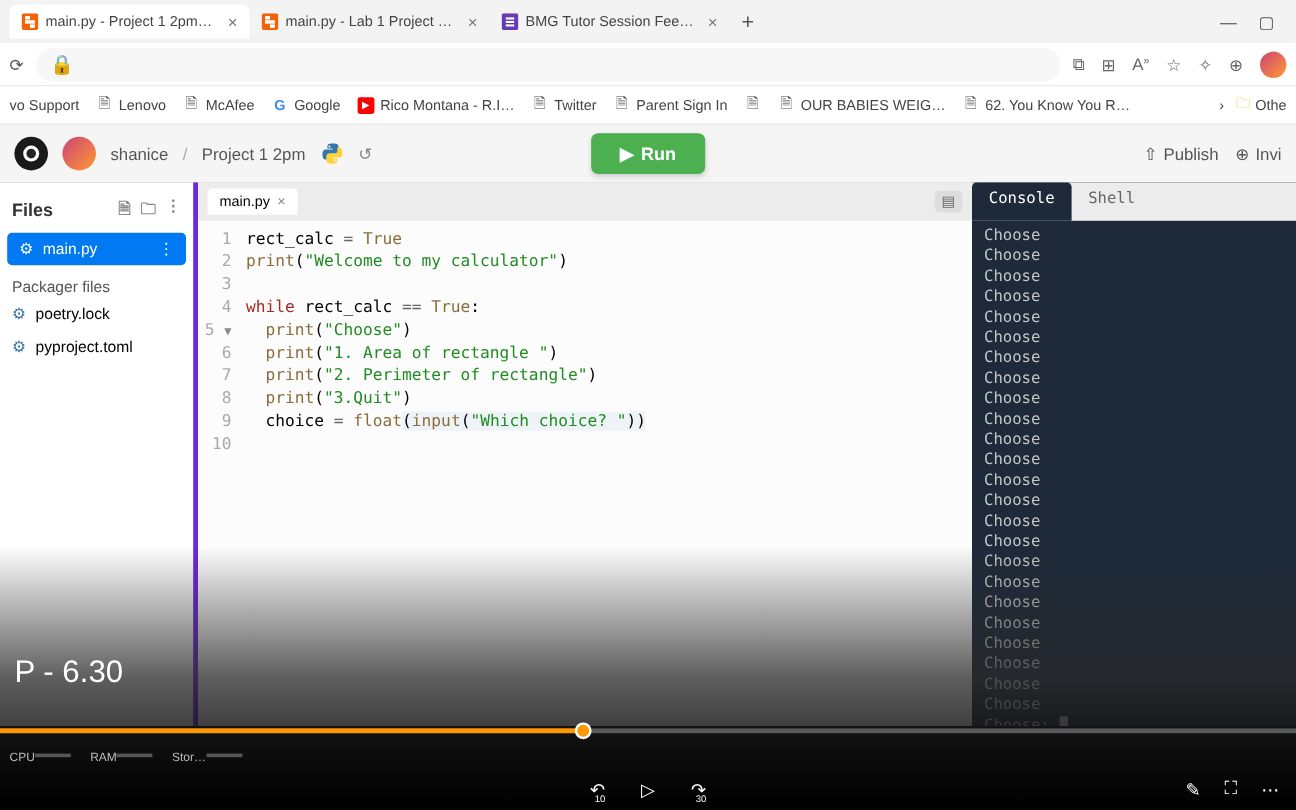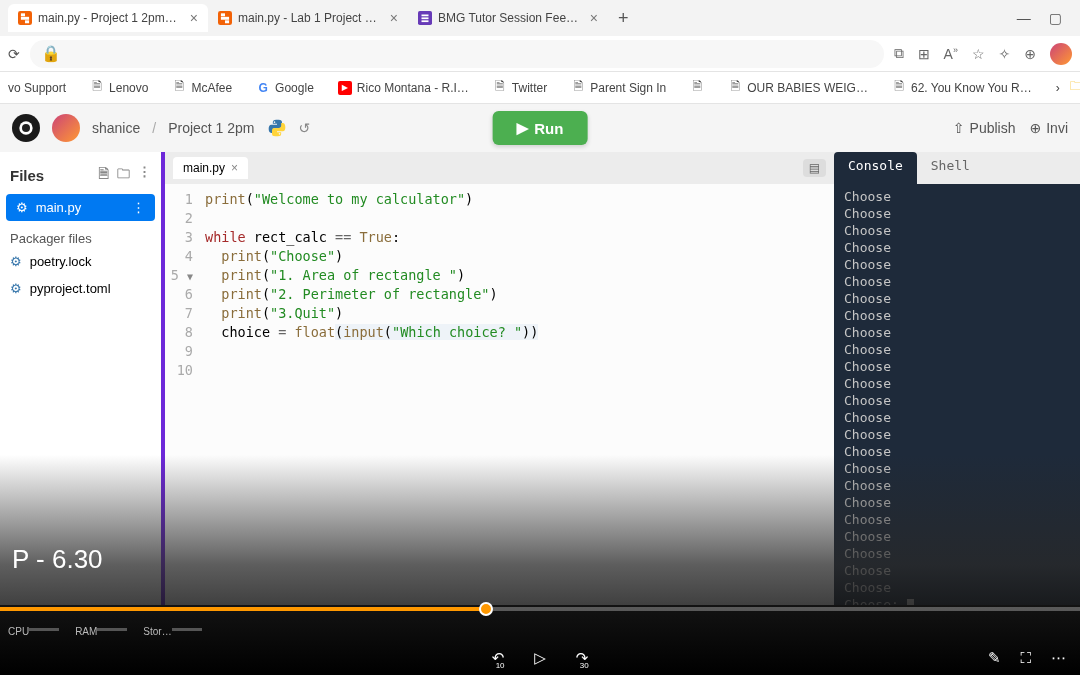--- a/index.html
+++ b/index.html
@@ -12,21 +12,21 @@
 .tab-text { white-space: nowrap; overflow: hidden; text-overflow: ellipsis; }
 .tab-close { font-size: 14px; color: #777; margin-left: 4px; }
 .tab-add { font-size: 18px; color: #555; padding: 0 10px; cursor: pointer; }
 .win-controls { margin-left: auto; display: flex; gap: 18px; font-size: 14px; color: #555; padding-right: 10px; }
 .addr-bar { display: flex; align-items: center; height: 36px; background: #fff; padding: 0 8px; gap: 10px; border-bottom: 1px solid #e4e4e4; }
 .addr-icon { color: #555; font-size: 14px; }
 .addr-input-wrap { display: flex; align-items: center; flex: 1; background: #f7f7f7; border-radius: 18px; height: 28px; padding: 0 12px; gap: 8px; }
 .addr-url { font-size: 13px; color: #555; }
 .addr-actions { display: flex; gap: 14px; color: #666; font-size: 14px; align-items: center; }
 .avatar-small { width: 22px; height: 22px; border-radius: 50%; background: linear-gradient(135deg,#c47,#f93); }
-.bookmark-bar { display: flex; align-items: center; height: 32px; background: #fff; padding: 0 8px; gap: 24px; font-size: 12px; color: #444; border-bottom: 1px solid #e4e4e4; overflow: hidden; }
+.bookmark-bar { display: flex; align-items: center; height: 32px; background: #fff; padding: 0 8px; gap: 14px; font-size: 12px; color: #444; border-bottom: 1px solid #e4e4e4; overflow: hidden; }
 .bm { display: flex; align-items: center; gap: 5px; cursor: pointer; white-space: nowrap; }
 .bm-icon { width: 14px; height: 14px; display: inline-flex; align-items: center; justify-content: center; }
 .bm-more { margin-left: auto; display: flex; gap: 10px; align-items: center; }
 .replit-header { display: flex; align-items: center; height: 48px; background: #f5f5f5; padding: 0 12px; gap: 12px; color: #555; font-size: 14px; }
 .replit-logo { width: 28px; height: 28px; border-radius: 50%; background: #1a1a1a; display: flex; align-items: center; justify-content: center; color: #fff; font-weight: bold; }
 .avatar-header { width: 28px; height: 28px; border-radius: 50%; background: linear-gradient(135deg,#c47,#f93); }
 .crumb-sep { color: #aaa; }
 .lang-badge { width: 20px; height: 20px; }
 .history-icon { color: #888; }
 .run-btn { margin-left: auto; margin-right: auto; background: #4caf50; color: #fff; border: none; border-radius: 6px; padding: 8px 24px; font-size: 15px; font-weight: 600; display: flex; align-items: center; gap: 6px; cursor: pointer; box-shadow: 0 2px 4px rgba(0,0,0,0.15); position: absolute; left: 50%; transform: translateX(-50%); }
@@ -51,21 +51,21 @@
 .gutter div { height: 19px; line-height: 19px; }
 .fold-marker { color: #888; font-size: 10px; }
 .code-lines { padding: 6px 0 0 4px; }
 .code-lines div { height: 19px; line-height: 19px; white-space: pre; }
 .kw { color: #a52a2a; }
 .fn { color: #8a6d3b; }
 .str { color: #228b22; }
 .op { color: #666; }
 .bool { color: #8a6d3b; }
 .cursor-line { background: #eef3f8; display: inline; }
-.console-pane { width: 246px; background: #1e2a3a; color: #c5c5c5; font-family: "Consolas", monospace; font-size: 13px; display: flex; flex-direction: column; }
+.console-pane { width: 270px; background: #1e2a3a; color: #c5c5c5; font-family: "Consolas", monospace; font-size: 13px; display: flex; flex-direction: column; }
 .console-tabs { display: flex; background: #ececec; height: 32px; }
 .console-tab { padding: 6px 14px; font-size: 13px; color: #666; cursor: pointer; }
 .console-tab.active { background: #1e2a3a; color: #fff; font-weight: 500; border-radius: 4px 4px 0 0; }
 .console-body { flex: 1; padding: 4px 10px; overflow: hidden; }
 .console-body div { height: 17px; line-height: 17px; }
 .video-overlay { position: absolute; left: 0; right: 0; bottom: 0; height: 220px; background: linear-gradient(to bottom, rgba(0,0,0,0) 0%, rgba(40,40,40,0.75) 50%, rgba(0,0,0,0.95) 100%); pointer-events: none; }
 .video-timestamp { position: absolute; left: 12px; bottom: 100px; color: #fff; font-size: 26px; font-weight: 300; }
 .scrub-bar { position: absolute; left: 0; right: 0; bottom: 64px; height: 4px; background: rgba(255,255,255,0.3); }
 .scrub-progress { height: 100%; background: #ff9800; width: 45%; position: relative; }
 .scrub-handle { position: absolute; right: -7px; top: -5px; width: 14px; height: 14px; border-radius: 50%; background: #ff9800; border: 2px solid #fff; }
@@ -249,20 +249,21 @@
         <div>3</div>
         <div>4</div>
         <div><span>5</span> <span class="fold-marker">▼</span></div>
         <div>6</div>
         <div>7</div>
         <div>8</div>
         <div>9</div>
         <div>10</div>
       </div>
       <div class="code-lines">
+        <div><span>rect_calc </span><span class="op">= </span><span class="bool">True</span></div>
         <div><span class="fn">print</span>(<span class="str">"Welcome to my calculator"</span>)</div>
         <div></div>
         <div><span class="kw">while</span><span> rect_calc </span><span class="op">==</span><span class="bool"> True</span>:</div>
         <div>  <span class="fn">print</span>(<span class="str">"Choose"</span>)</div>
         <div>  <span class="fn">print</span>(<span class="str">"1. Area of rectangle "</span>)</div>
         <div>  <span class="fn">print</span>(<span class="str">"2. Perimeter of rectangle"</span>)</div>
         <div>  <span class="fn">print</span>(<span class="str">"3.Quit"</span>)</div>
         <div>  <span>choice </span><span class="op">= </span><span class="fn">float</span><span class="cursor-line">(<span class="fn">input</span>(<span class="str">"Which choice? "</span>))</span></div>
       </div>
     </div>

